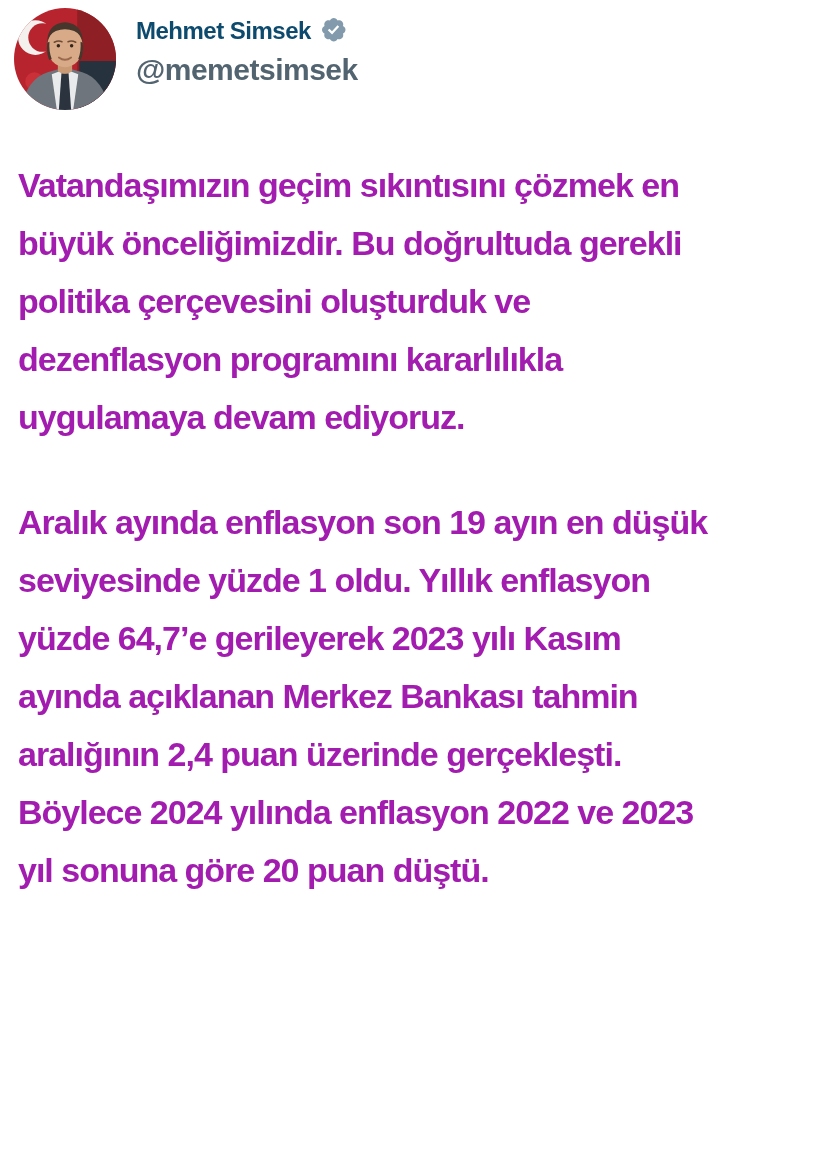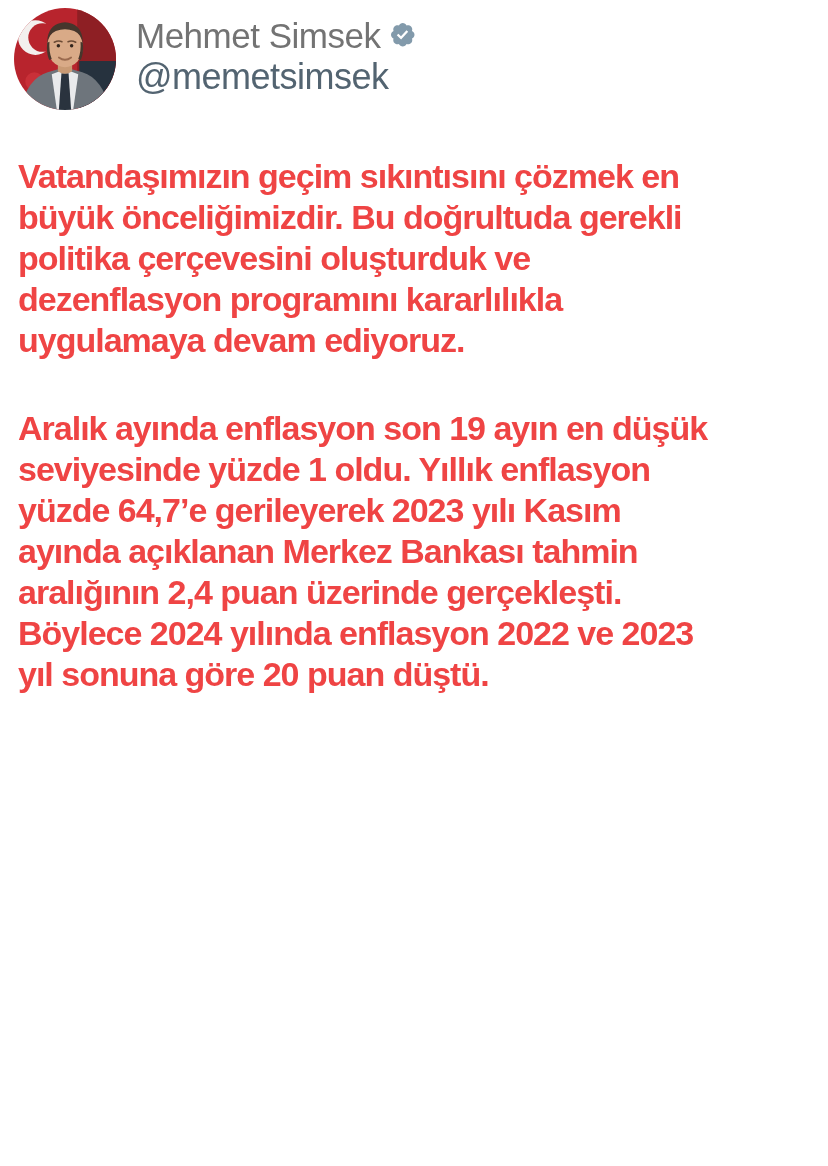--- a/index.html
+++ b/index.html
@@ -37,47 +37,48 @@
   .user-info {
     padding-top: 8px;
     min-width: 0;
   }
   .name-row {
     display: flex;
     align-items: center;
     gap: 9px;
   }
   .display-name {
-    font-size: 35px;
-    font-weight: 400;
+    font-size: 24px;
+    font-weight: 700;
     letter-spacing: -0.5px;
-    color: #737373;
+    color: #0c4a6e;
     cursor: pointer;
   }
   .badge { display: inline-flex; }
   .badge svg { width: 30px; height: 30px; display: block; }
   .handle {
-    font-size: 36px;
-    font-weight: 400;
+    margin-top: 7px;
+    font-size: 30px;
+    font-weight: 700;
     letter-spacing: -0.5px;
     color: #536471;
     cursor: pointer;
   }
   .tweet-body {
     margin-top: 46px;
     padding-left: 4px;
   }
   .tweet-body p {
     margin: 0 0 47px 0;
     white-space: pre-line;
     font-size: 34px;
-    line-height: 41px;
+    line-height: 58px;
     font-weight: 700;
     letter-spacing: -1px;
-    color: #ef4444;
+    color: #a21caf;
   }
 </style>
 </head>
 <body>
 
 <div class="tweet-card">
 
   <div class="tweet-header">
 
     <div class="avatar">

